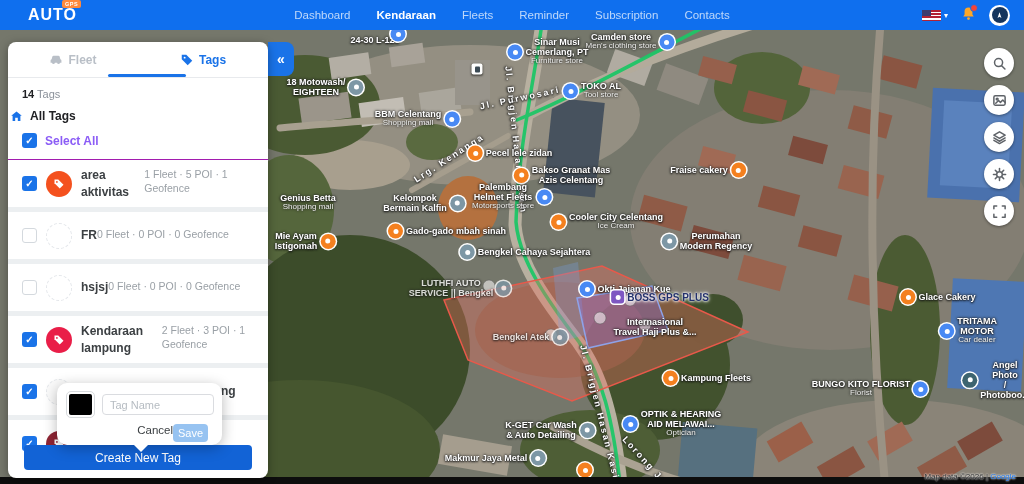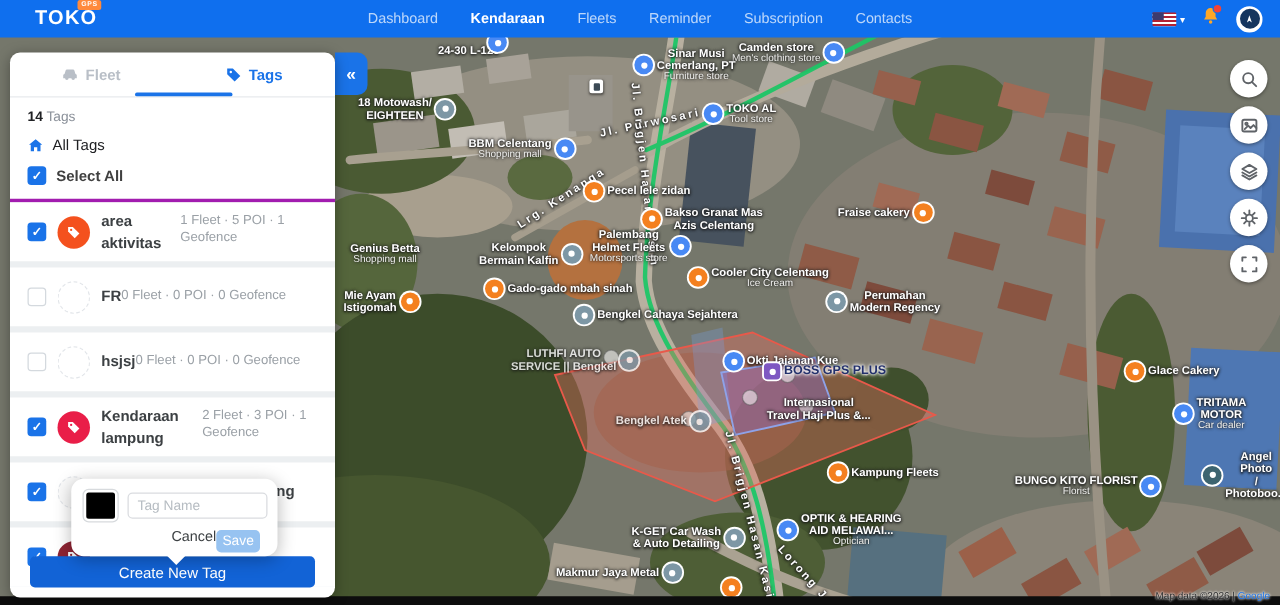--- a/index.html
+++ b/index.html
@@ -70,24 +70,24 @@
   .collapse{position:absolute;left:268px;top:42px;width:26px;height:34px;background:#1a73e8;border-radius:0 8px 8px 0;
     color:#fff;font-size:14px;font-weight:bold;display:flex;align-items:center;justify-content:center;cursor:pointer;z-index:9;}
   .tabs{display:flex;height:35px;border-bottom:1px solid #e8eaed;position:relative;}
   .tab{flex:1;display:flex;align-items:center;justify-content:center;gap:5px;font-size:12px;color:#b9bfc7;font-weight:bold;cursor:pointer;}
   .tab svg{width:14px;height:14px;fill:#b9bfc7;}
   .tab.active{color:#1a73e8;}
   .tab.active svg{fill:#1a73e8;}
   .underline{position:absolute;left:100px;bottom:0;width:78px;height:3px;background:#1a73e8;border-radius:2px;}
   .counts{padding:10px 14px 0;font-size:11px;color:#8a9099;}
   .counts b{color:#202124;}
-  .alltags{display:flex;align-items:flex-end;gap:7px;padding:9px 14px 0;font-size:12px;font-weight:normal;color:#202124;cursor:pointer;}
+  .alltags{display:flex;align-items:flex-end;gap:7px;padding:9px 2px 0;font-size:12px;font-weight:bold;color:#202124;cursor:pointer;}
   .alltags svg{width:13px;height:13px;fill:#1a73e8;}
-  .selectall{display:flex;align-items:flex-end;gap:8px;padding:10px 14px 11px;font-size:12px;font-weight:bold;color:#404040;
-    border-bottom:3px solid #a21caf;}
+  .selectall{display:flex;align-items:flex-end;gap:8px;padding:10px 14px 11px;font-size:12px;font-weight:bold;color:#8b5cf6;
+    border-bottom:1px solid #a21caf;}
   .cb{width:15px;height:15px;border-radius:3px;flex:0 0 auto;cursor:pointer;position:relative;}
   .cb.on{background:#1a73e8;}
   .cb.on::after{content:"✓";position:absolute;left:50%;top:50%;transform:translate(-50%,-52%);color:#fff;font-size:10px;font-weight:bold;}
   .cb.off{background:#fff;border:1.5px solid #d4d9de;box-sizing:border-box;}
   .tagrows{background:#eceff1;}
   .tagrow{background:#fff;height:47px;margin-bottom:5px;display:flex;align-items:center;padding:0 14px;gap:9px;cursor:pointer;}
   .tagcircle{width:26px;height:26px;border-radius:50%;flex:0 0 auto;display:flex;align-items:center;justify-content:center;}
   .tagcircle.pale{border:1px dashed #e3e6ea;box-sizing:border-box;}
   .tagcircle svg{width:12px;height:12px;}
   .tagmeta{display:flex;flex-direction:row;line-height:1.35;}
@@ -458,21 +458,21 @@
           <path d="M14 11 V14 H11"></path>
           <path d="M5 14 H2 V11"></path>
         </svg>
       </div>
   </div>
 
   <div class="attrib"><span>Map data ©2026 |</span> <span class="glink">Google</span></div>
   <div class="bottombar"></div>
 
   <header class="nav">
-    <div class="logo"><span>TOKO</span><span class="badge">GPS</span></div>
+    <div class="logo"><span>AUTO</span><span class="badge">GPS</span></div>
     <nav class="navitems">
       <span class="navitem">Dashboard</span>
       <span class="navitem active">Kendaraan</span>
       <span class="navitem">Fleets</span>
       <span class="navitem">Reminder</span>
       <span class="navitem">Subscription</span>
       <span class="navitem">Contacts</span>
     </nav>
     <div class="navright">
       <span style="display:flex;align-items:center;gap:3px">

